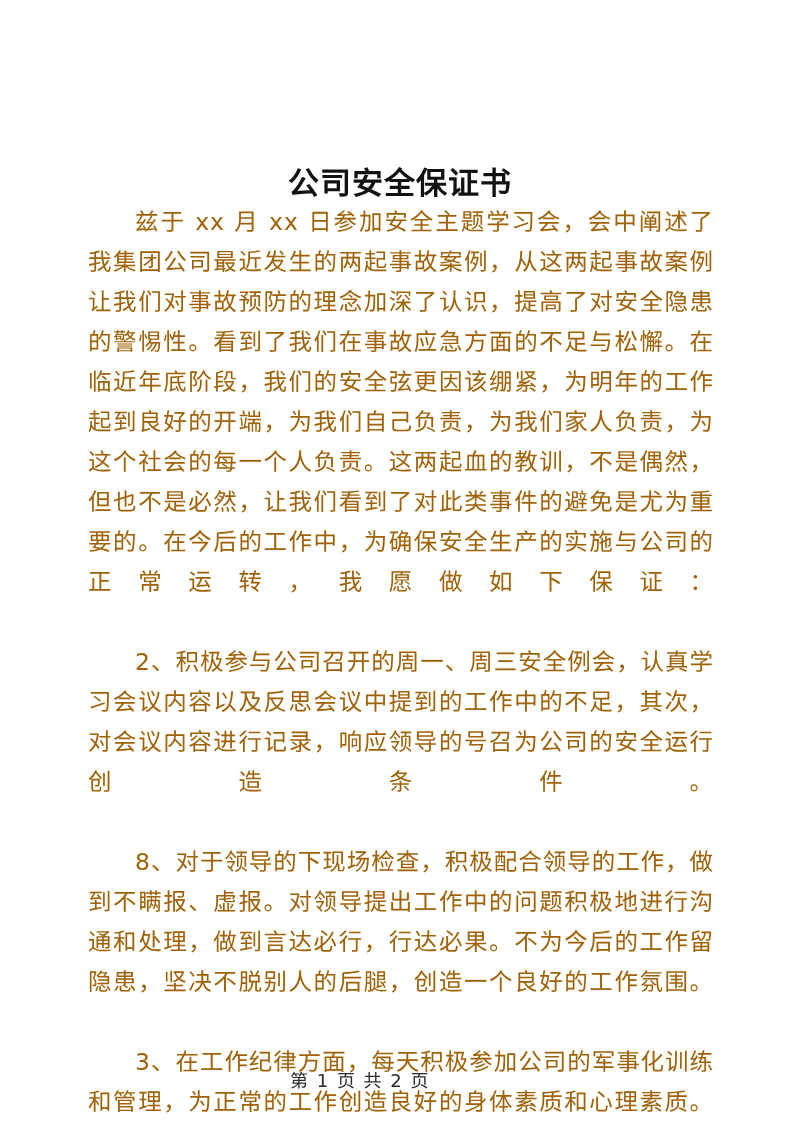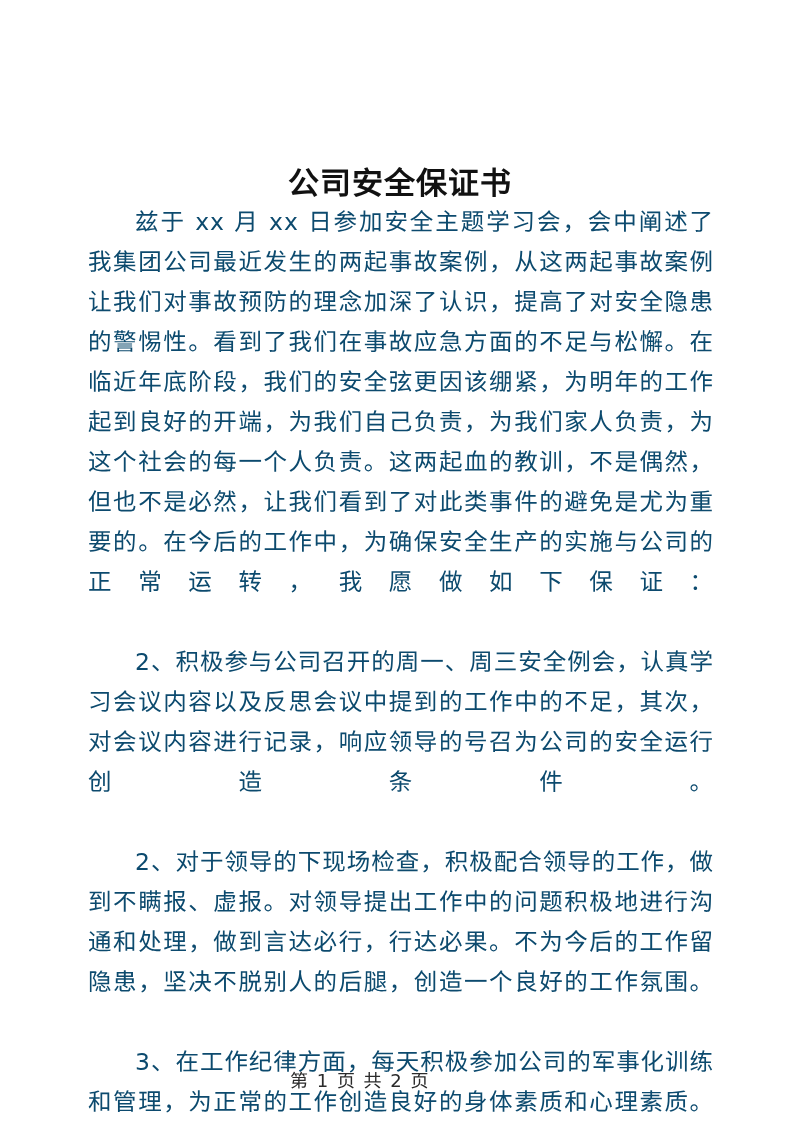--- a/index.html
+++ b/index.html
@@ -45,21 +45,21 @@
   }
 
   .para {
     margin: 0;
     font-size: 23.5px;
     line-height: 40px;
     text-indent: 47px;
     text-align: justify;
     text-justify: inter-character;
     letter-spacing: 0.9px;
-    color: #0c4a6e;
+    color: #a16207;
     font-weight: 400;
   }
 
   .para + .para {
     margin-top: 0;
   }
 
   
   .para::after {
     content: "";
@@ -83,20 +83,20 @@
 </head>
 <body>
 
 <div class="page">
 
   <h1 class="doc-title">公司安全保证书</h1>
 
   <div class="doc-body">
     <p class="para">兹于 xx 月 xx 日参加安全主题学习会，会中阐述了我集团公司最近发生的两起事故案例，从这两起事故案例让我们对事故预防的理念加深了认识，提高了对安全隐患的警惕性。看到了我们在事故应急方面的不足与松懈。在临近年底阶段，我们的安全弦更因该绷紧，为明年的工作起到良好的开端，为我们自己负责，为我们家人负责，为这个社会的每一个人负责。这两起血的教训，不是偶然，但也不是必然，让我们看到了对此类事件的避免是尤为重要的。在今后的工作中，为确保安全生产的实施与公司的正常运转，我愿做如下保证：</p>
     <p class="para">2、积极参与公司召开的周一、周三安全例会，认真学习会议内容以及反思会议中提到的工作中的不足，其次，对会议内容进行记录，响应领导的号召为公司的安全运行创造条件。</p>
-    <p class="para">2、对于领导的下现场检查，积极配合领导的工作，做到不瞒报、虚报。对领导提出工作中的问题积极地进行沟通和处理，做到言达必行，行达必果。不为今后的工作留隐患，坚决不脱别人的后腿，创造一个良好的工作氛围。</p>
+    <p class="para">8、对于领导的下现场检查，积极配合领导的工作，做到不瞒报、虚报。对领导提出工作中的问题积极地进行沟通和处理，做到言达必行，行达必果。不为今后的工作留隐患，坚决不脱别人的后腿，创造一个良好的工作氛围。</p>
     <p class="para">3、在工作纪律方面，每天积极参加公司的军事化训练和管理，为正常的工作创造良好的身体素质和心理素质。</p>
 
   </div>
 
   <div class="page-footer">第 1 页  共 2 页</div>
 
 </div>
 
 </body></html>

